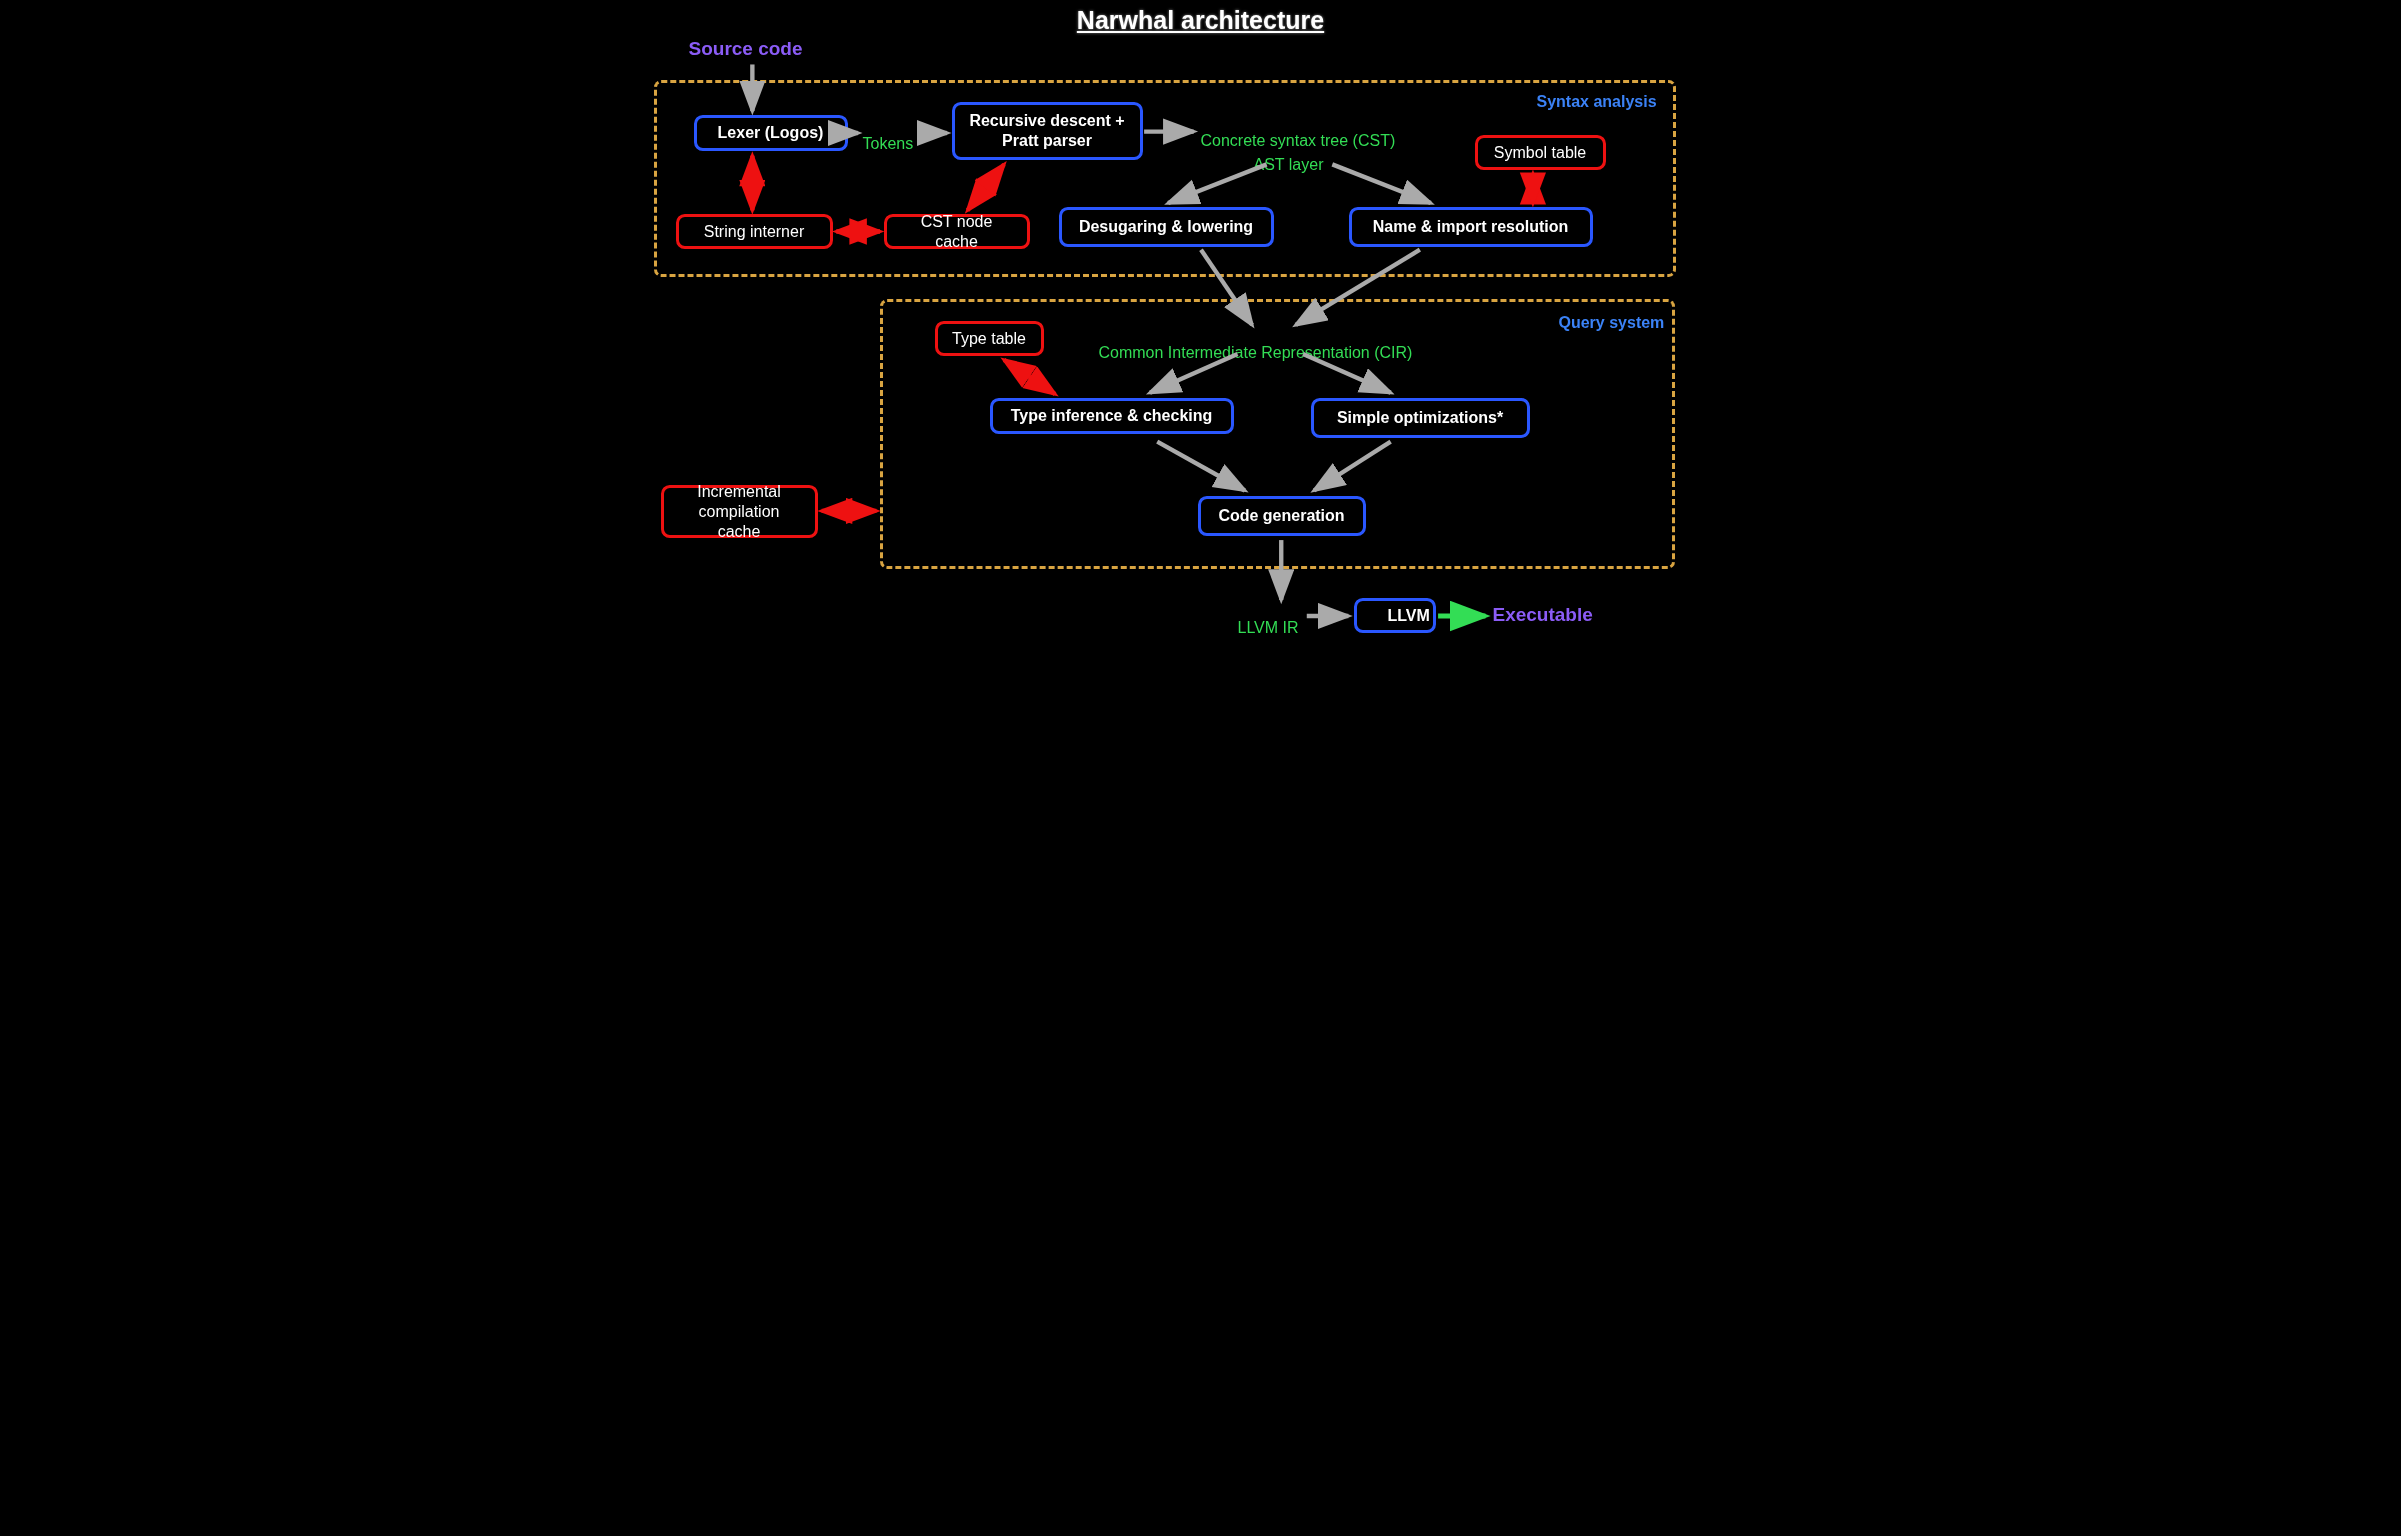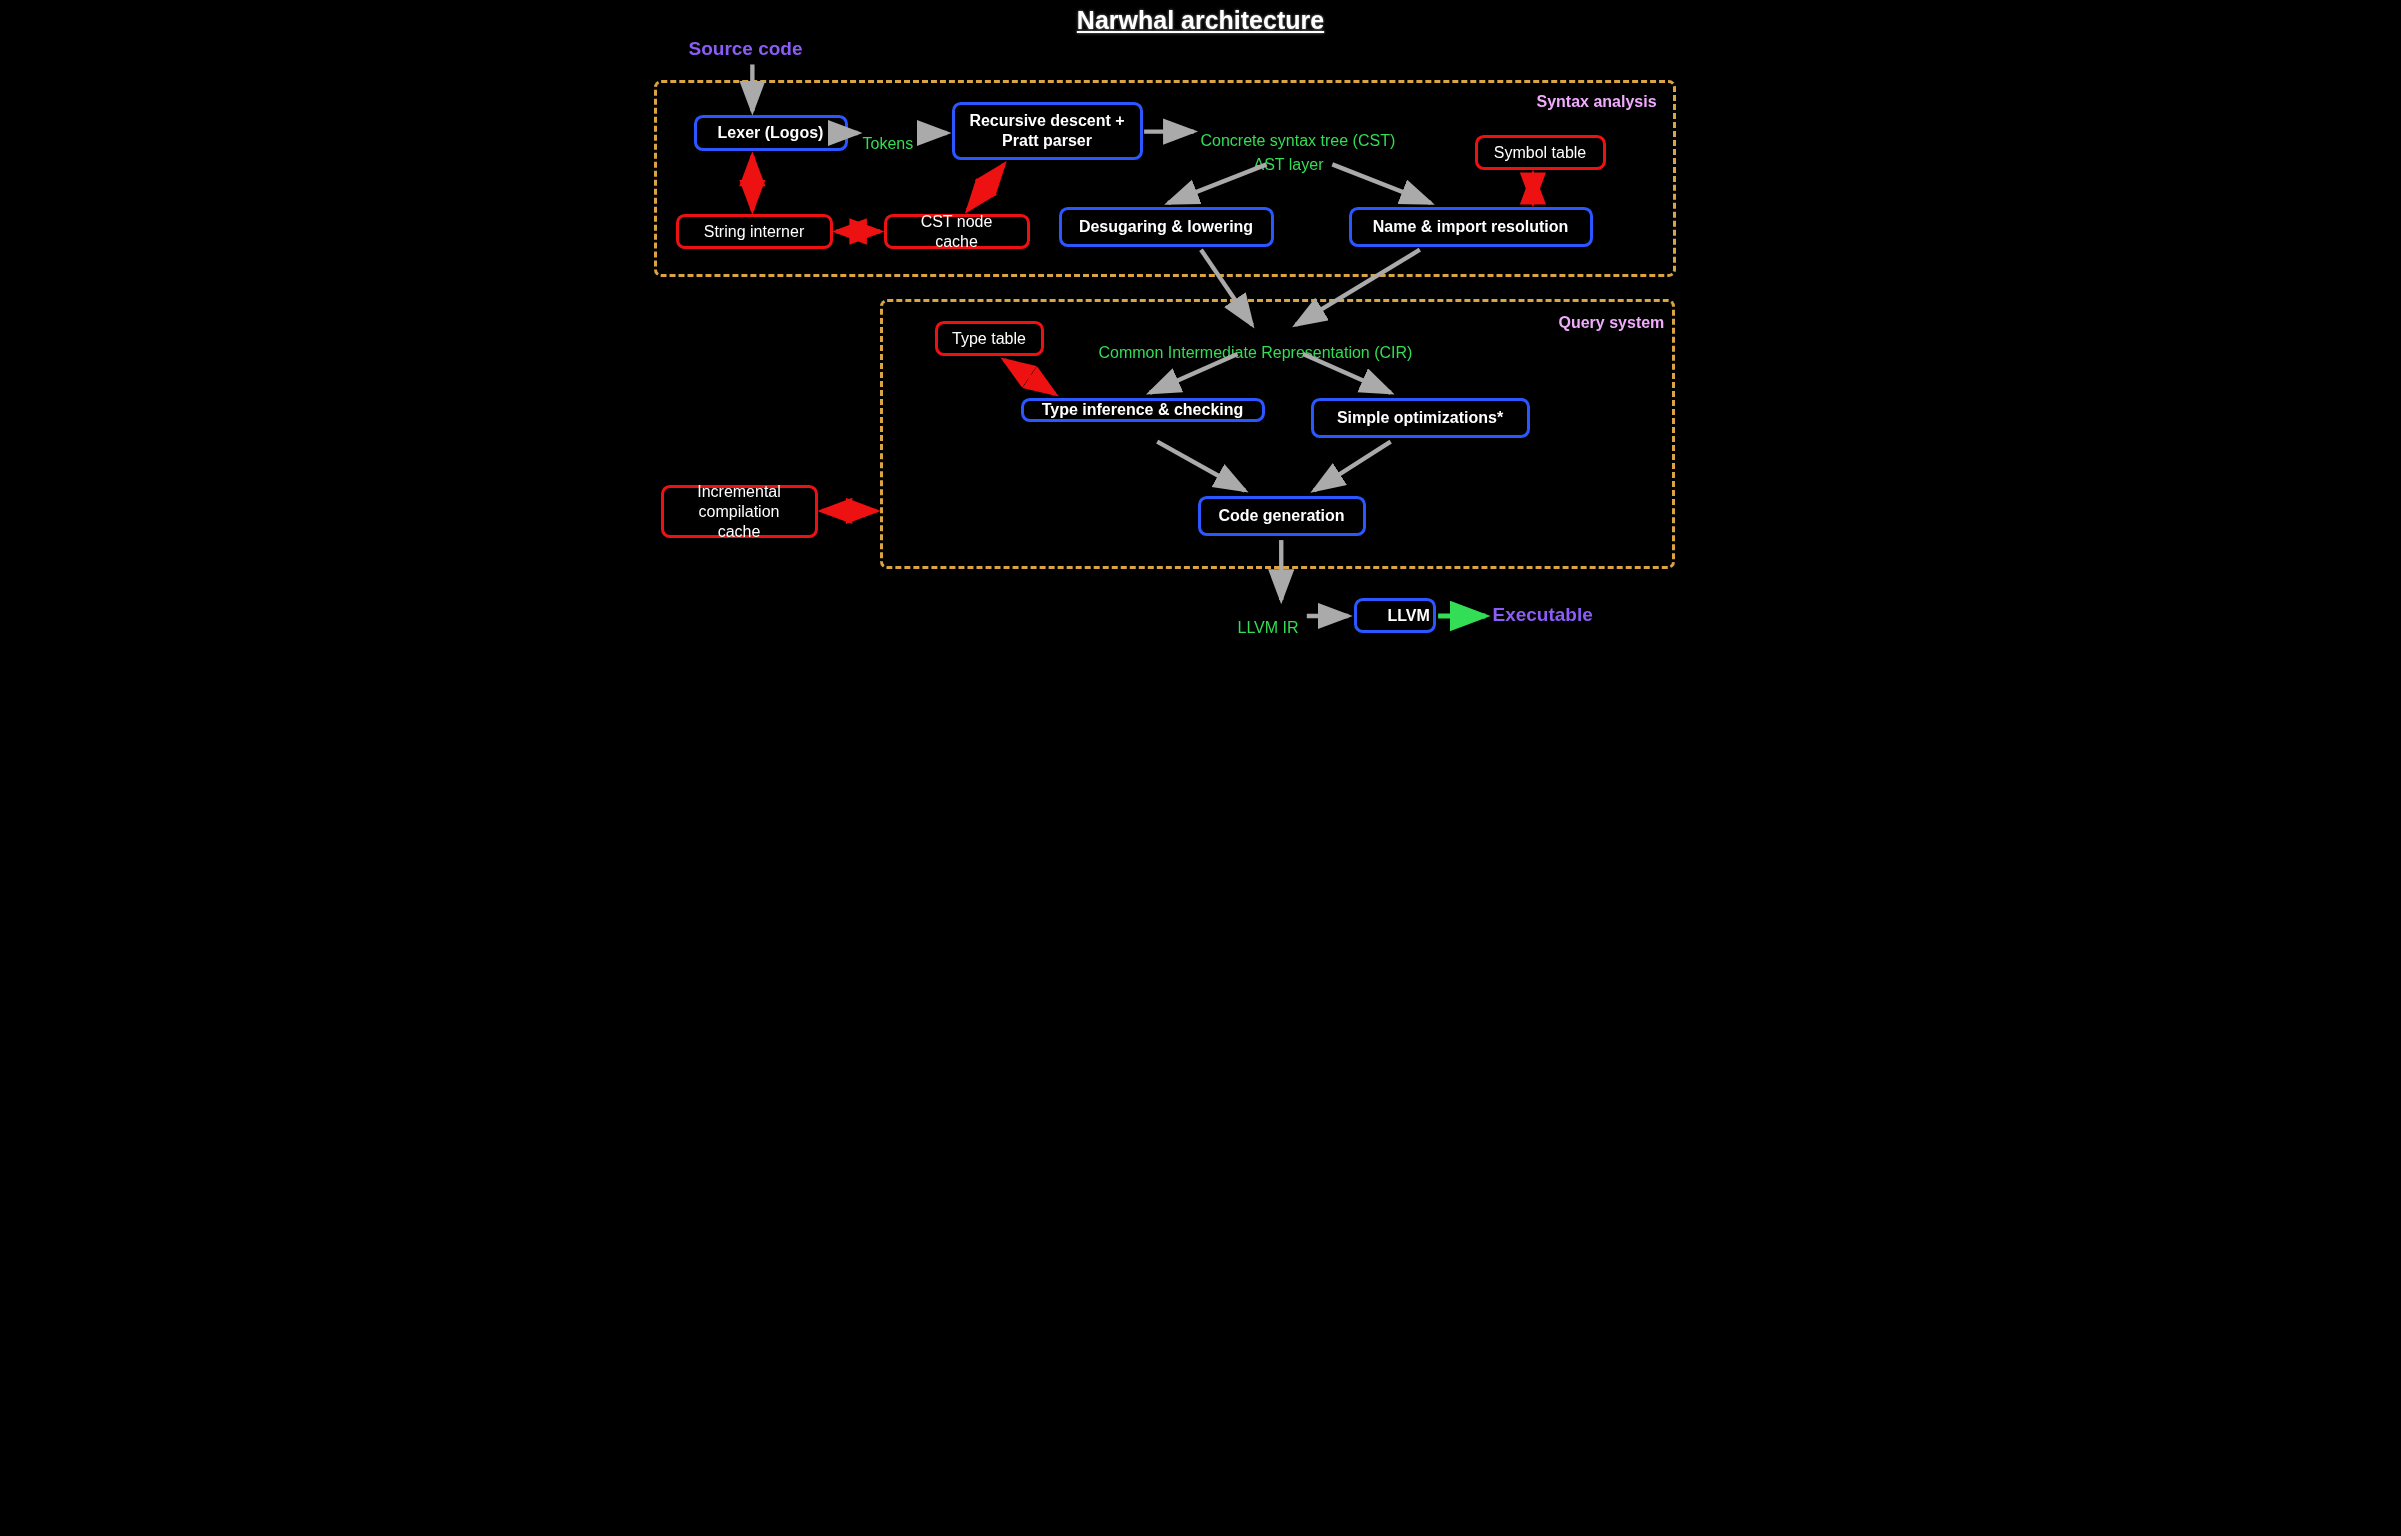--- a/index.html
+++ b/index.html
@@ -26,21 +26,21 @@
     color: #fff;
     text-shadow: 0 0 2.9px #888;
   }
   .label {
     position: absolute;
     font-size: 16px;
     white-space: nowrap;
   }
   .src-label { color: #8b5cf6; font-weight: bold; font-size: 19px; }
   .green-label { color: #33dd55; font-size: 16px; margin-top: 12px; }
-  .region-label { color: #f0abfc; font-size: 16px; font-weight: bold; }
+  .region-label { color: #3b82f6; font-size: 16px; font-weight: bold; }
   .footnote {
     position: absolute;
     color: #bbb;
     font-size: 14.6px;
     line-height: 1.35;
     width: 467px;
   }
   .region {
     position: absolute;
     border: 3.6px dashed #d9a441;
@@ -83,21 +83,21 @@
 
   <div class="region" style="left:248px; top:299px; width:795px; height:270px;"></div>
   <div class="label region-label" style="left:927px; top:314px;">Query system</div>
 
   <div class="box" style="left:62px; top:115px; width:154px; height:36px;">Lexer (Logos)</div>
   <div class="box" style="left:320px; top:102px; width:191px; height:58px;">Recursive descent + Pratt parser</div>
 
   <div class="box" style="left:427px; top:207px; width:215px; height:40px;">Desugaring &amp; lowering</div>
   <div class="box" style="left:717px; top:207px; width:244px; height:40px;">Name &amp; import resolution</div>
 
-  <div class="box" style="left:358px; top:398px; width:244px; height:24px;margin-left:31px;">Type inference &amp; checking</div>
+  <div class="box" style="left:358px; top:398px; width:244px; height:36px;">Type inference &amp; checking</div>
   <div class="box" style="left:679px; top:398px; width:219px; height:40px;">Simple optimizations*</div>
 
   <div class="box" style="left:566px; top:496px; width:168px; height:40px;">Code generation</div>
   <div class="box" style="left:722px; top:598px; width:82px; height:35px;padding-left:40px;">LLVM</div>
 
   <div class="box red" style="left:843px; top:135px; width:131px; height:35px;">Symbol table</div>
   <div class="box red" style="left:44px; top:214px; width:157px; height:35px;">String interner</div>
   <div class="box red" style="left:252px; top:214px; width:146px; height:35px;">CST node cache</div>
   <div class="box red" style="left:303px; top:321px; width:109px; height:35px;">Type table</div>
   <div class="box red" style="left:29px; top:485px; width:157px; height:53px;">Incremental compilation cache</div>

